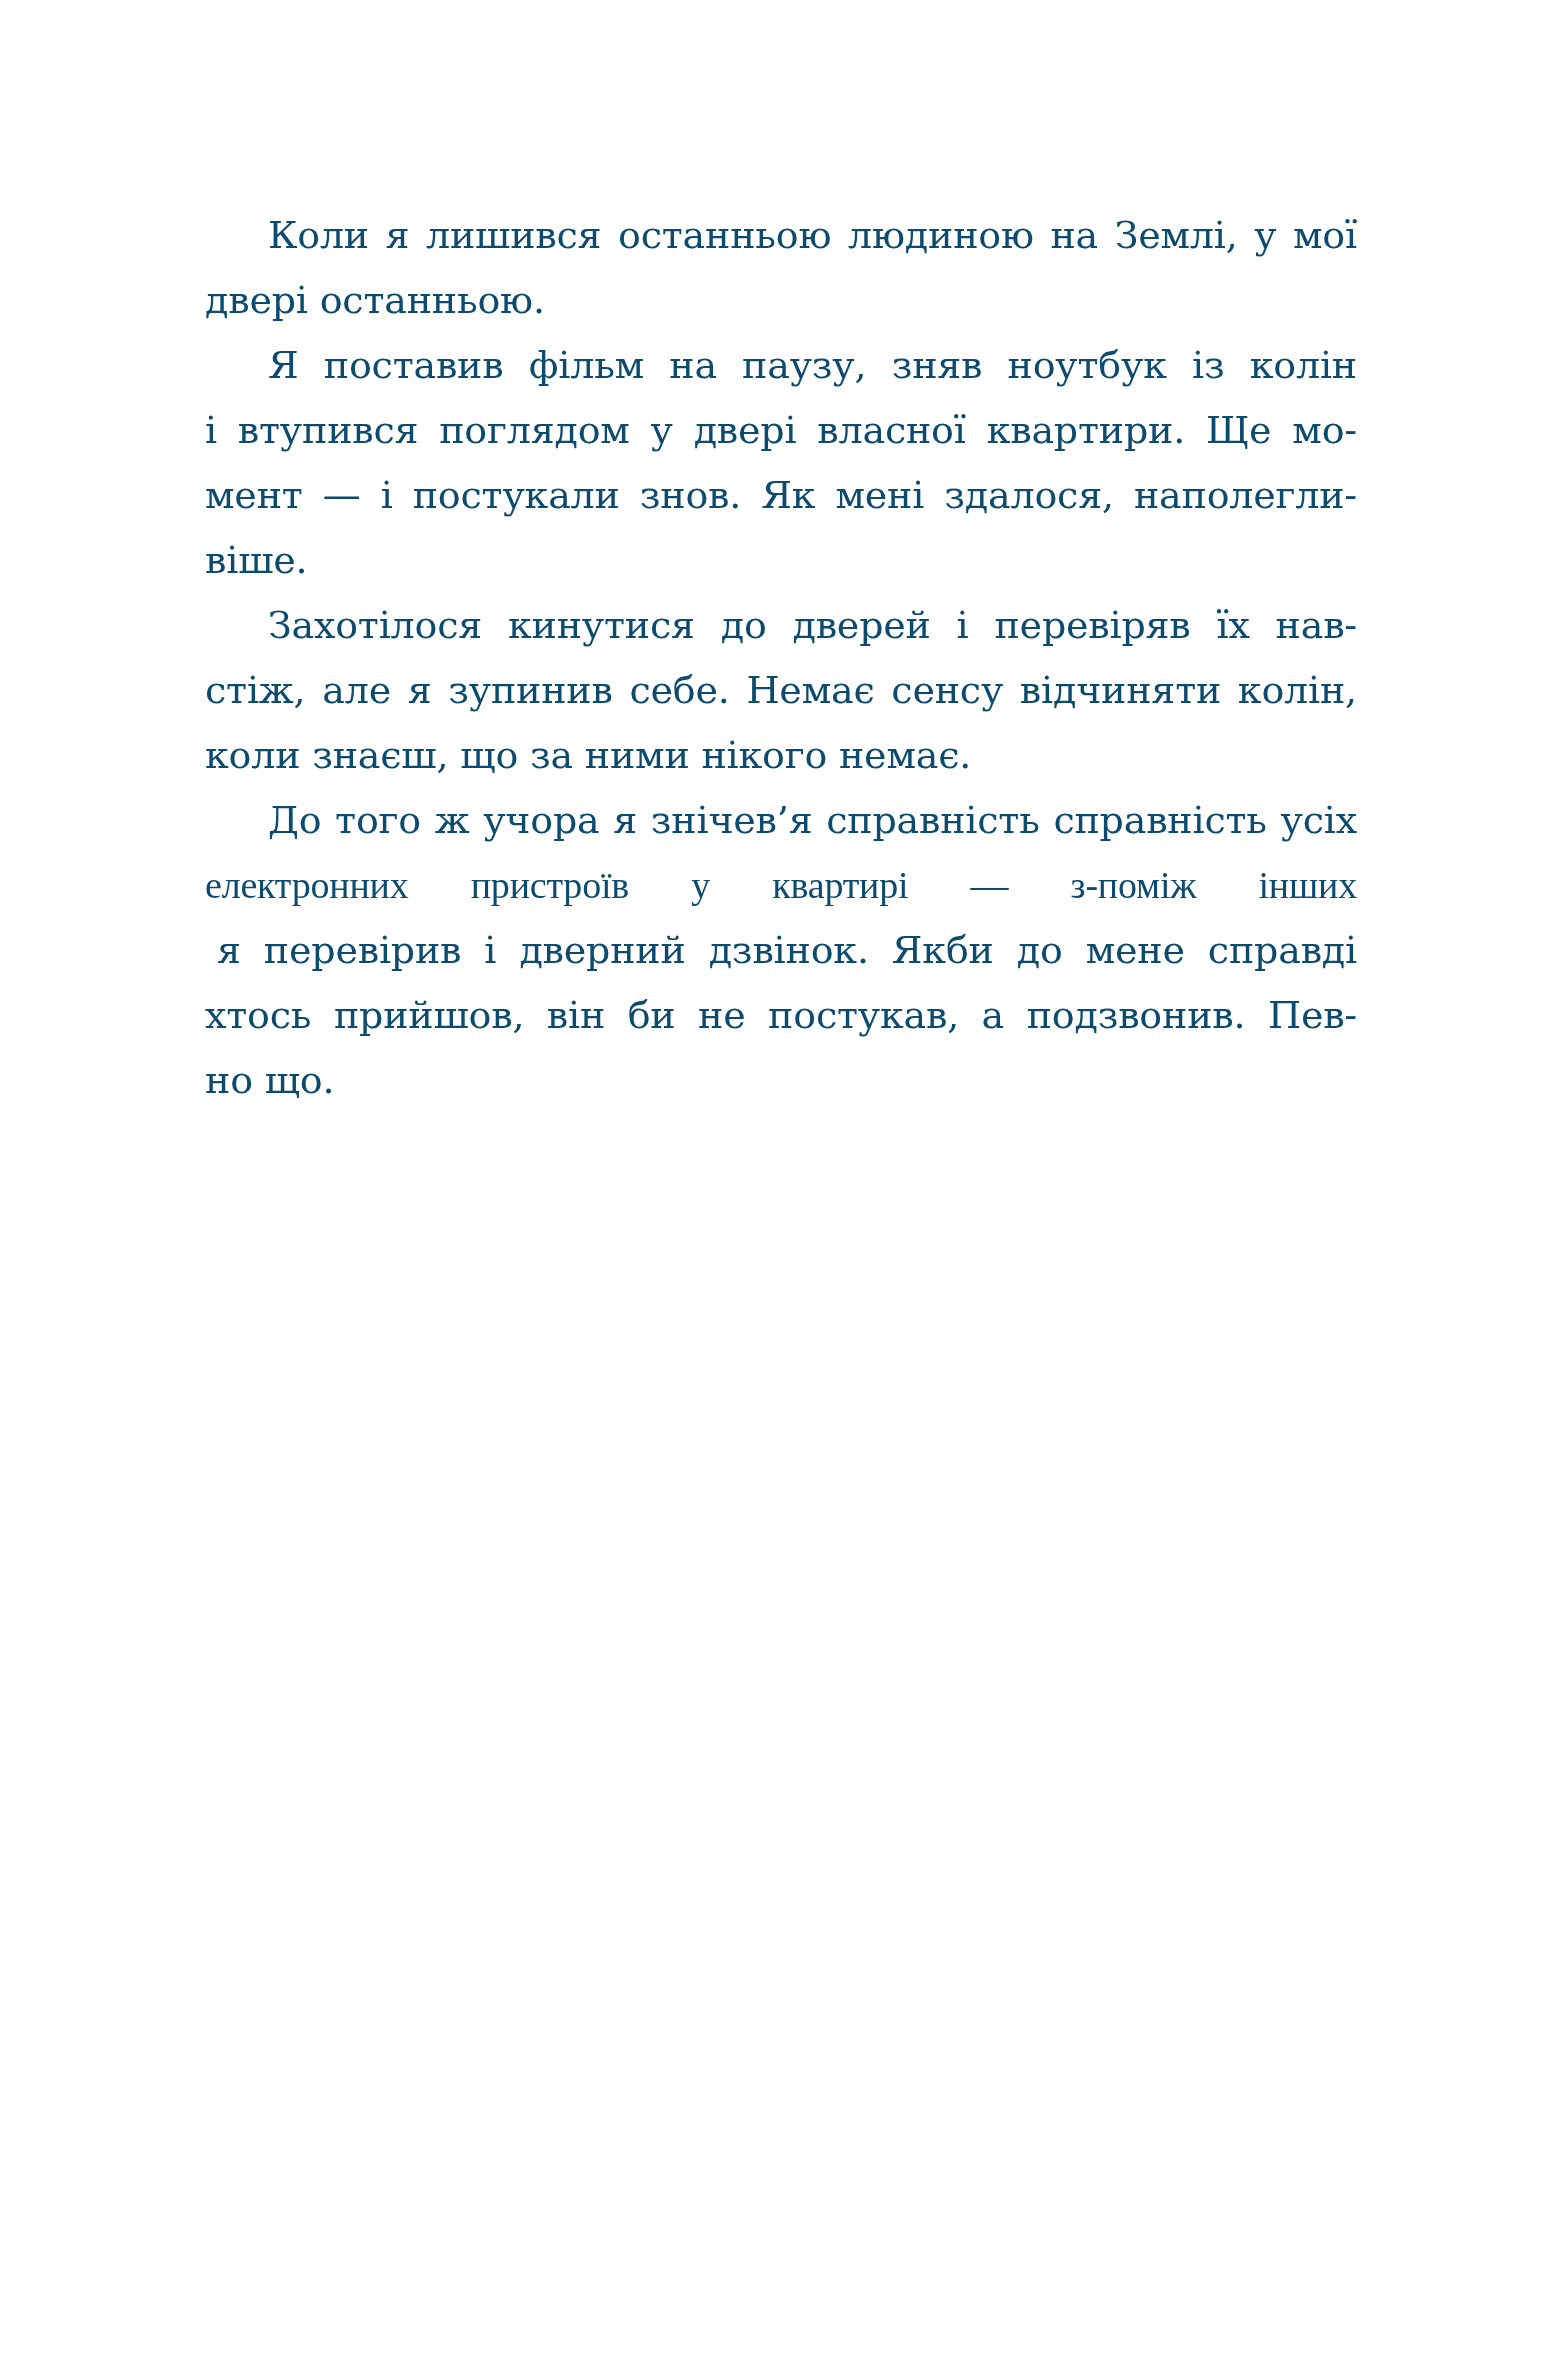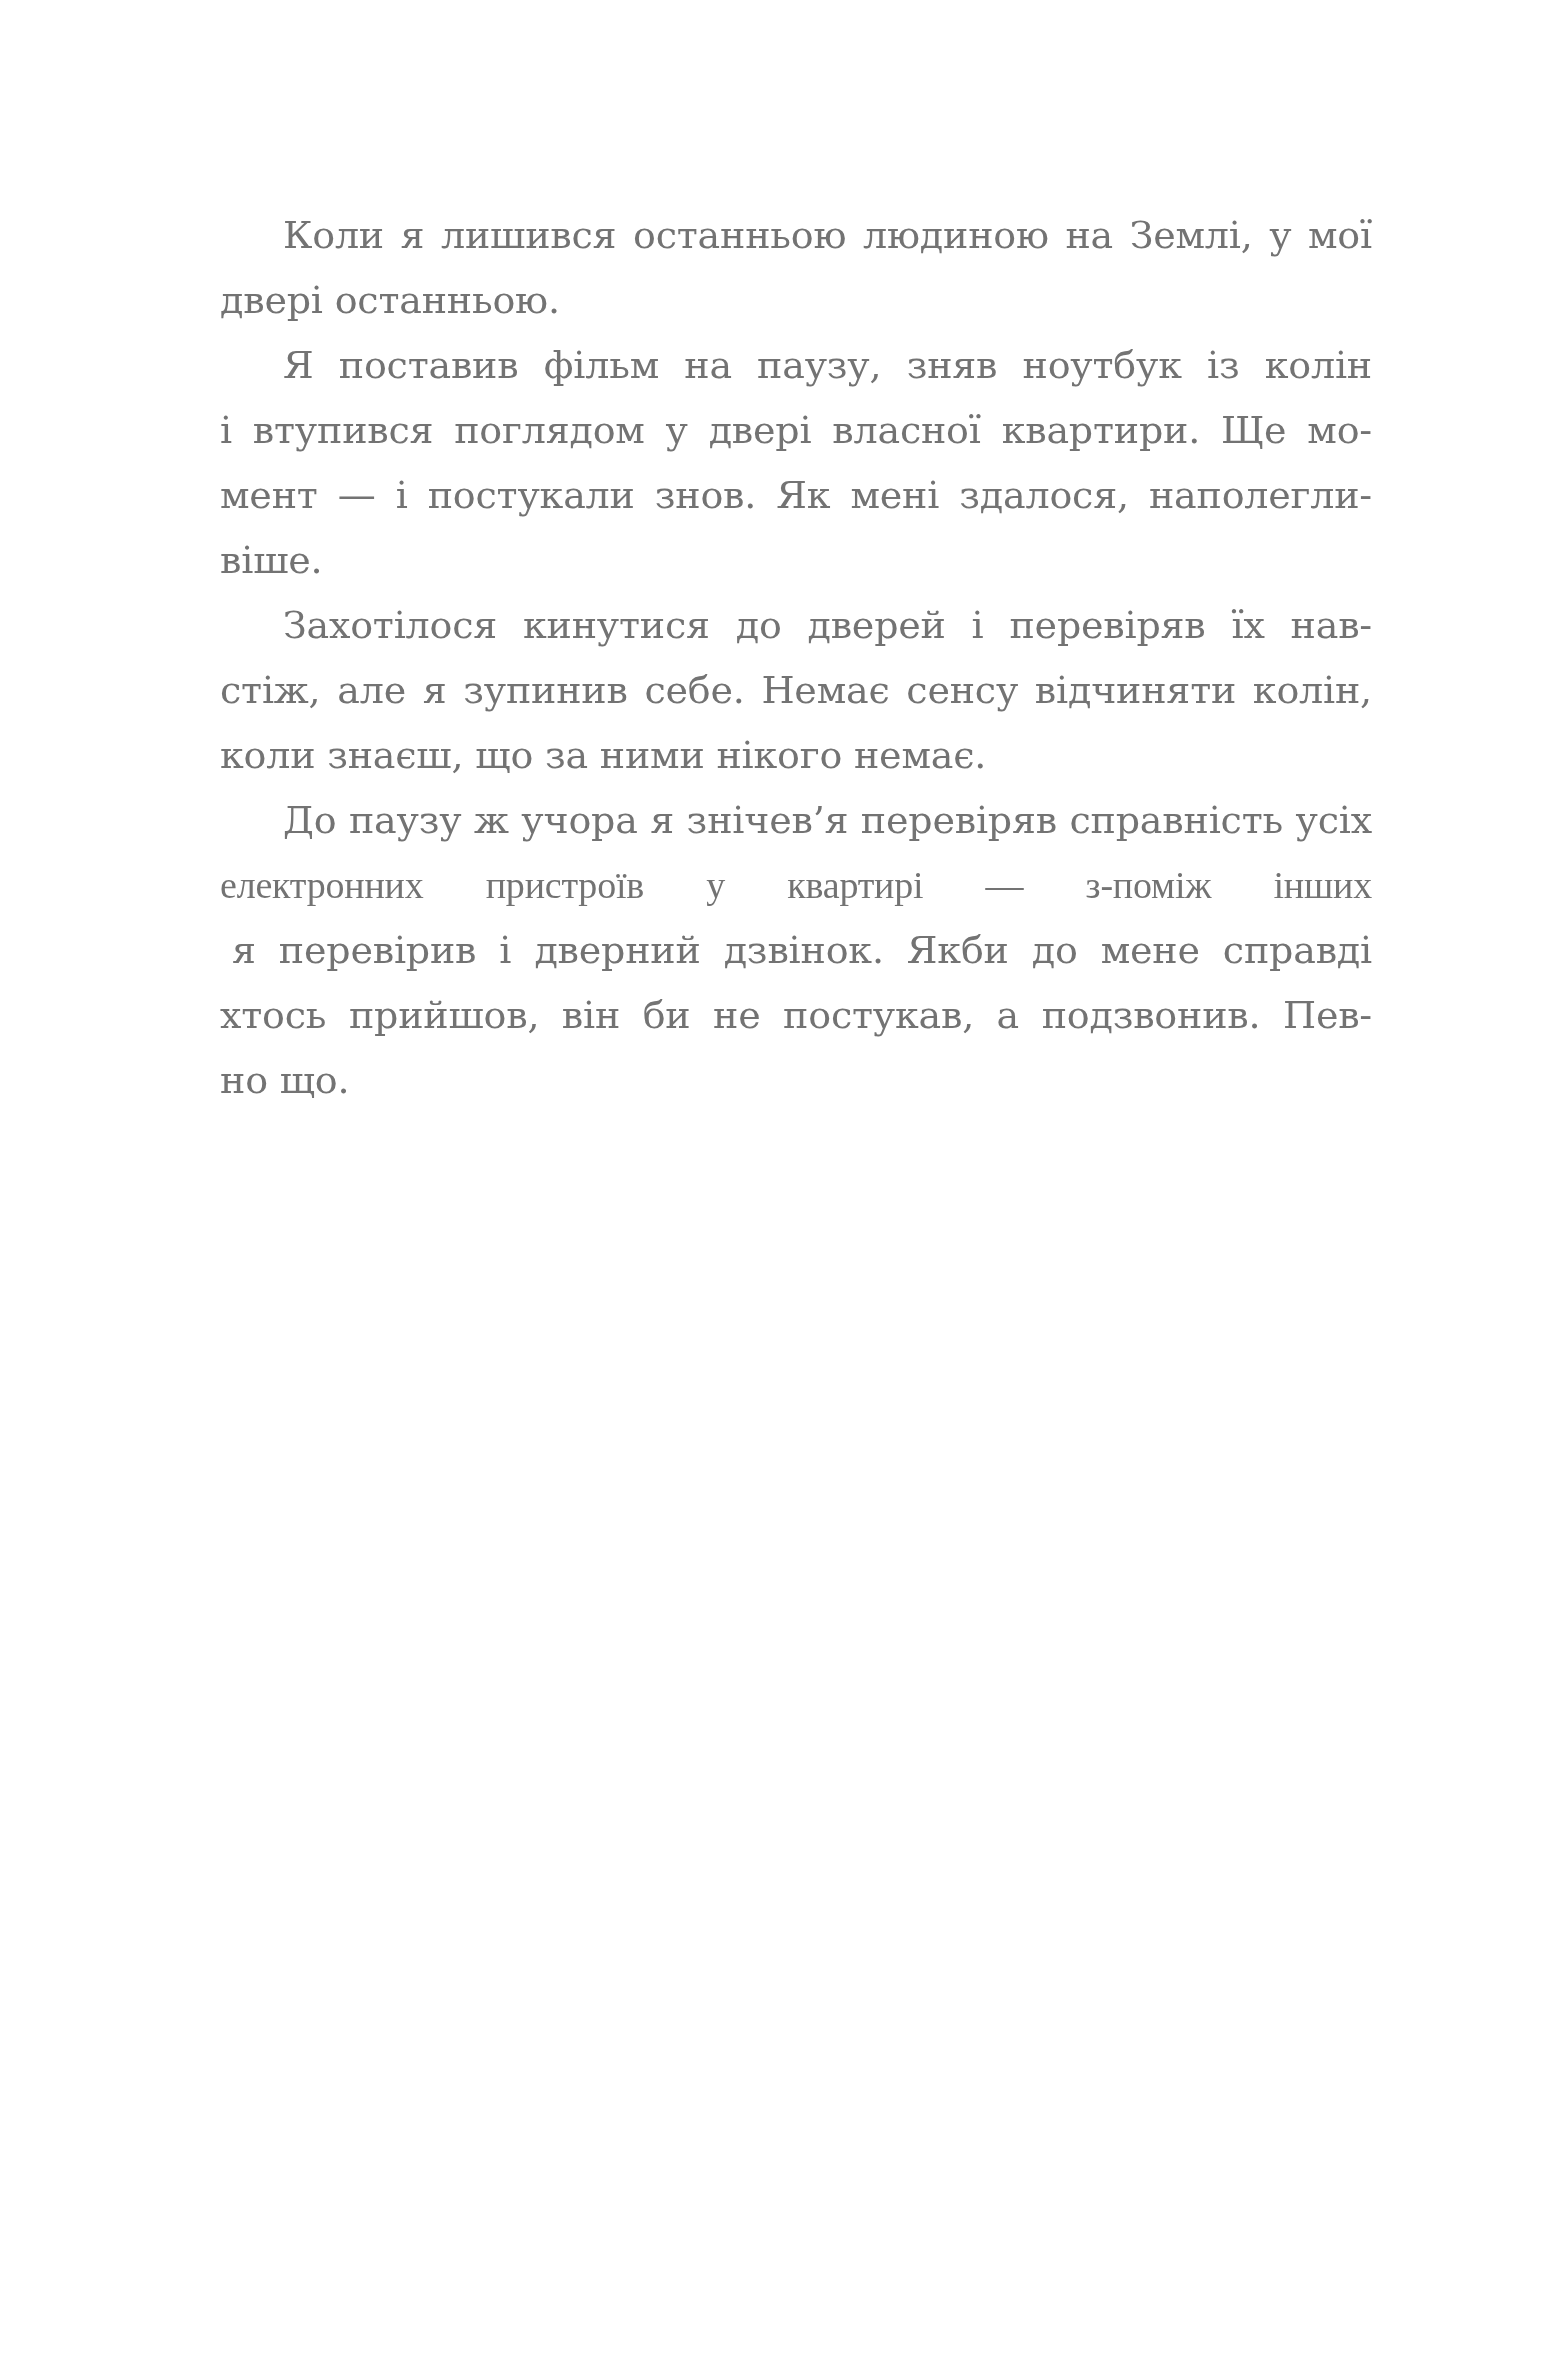--- a/index.html
+++ b/index.html
@@ -1,25 +1,25 @@
 <!DOCTYPE html>
 <html style="font-size:13px"><head>
 <meta charset="utf-8">
 <style>
   html, body { margin: 0; padding: 0; background: #ffffff; }
   body { width: 1544px; height: 2377px; position: relative; overflow: hidden; }
   .page {
     position: absolute;
-    left: 220px;
+    left: 205px;
     top: 203px;
     width: 1152px;
     font-family: "DejaVu Serif", "Liberation Serif", serif;
     font-size: 38px;
     line-height: 65px;
-    color: #737373;
+    color: #0c4a6e;
     text-align: justify;
     letter-spacing: -0.2px;
   }
   .line {
     display: block;
     height: 65px;
     white-space: nowrap;
     text-align-last: justify;
     text-align: justify;
   }
@@ -39,20 +39,20 @@
     <span class="line" style="white-space: nowrap; word-spacing: 0px;">і втупився поглядом у двері власної квартири. Ще мо-</span>
     <span class="line" style="white-space: nowrap; word-spacing: 0px;">мент — і постукали знов. Як мені здалося, наполегли-</span>
     <span class="line last">віше.</span>
   </div>
   <div>
     <span class="line indent" style="white-space: nowrap; word-spacing: 0px;">Захотілося кинутися до дверей і перевіряв їх нав-</span>
     <span class="line" style="white-space: nowrap; word-spacing: 0px;">стіж, але я зупинив себе. Немає сенсу відчиняти колін,</span>
     <span class="line last">коли знаєш, що за ними нікого немає.</span>
   </div>
   <div>
-    <span class="line indent" style="white-space: nowrap; word-spacing: 0px;">До паузу ж учора я знічев’я перевіряв справність усіх</span>
+    <span class="line indent" style="white-space: nowrap; word-spacing: 0px;">До того ж учора я знічев’я справність справність усіх</span>
     <span class="line" style="white-space: nowrap; word-spacing: 0px; font-family: Liberation Serif, serif;">електронних пристроїв у квартирі — з-поміж інших</span>
     <span class="line" style="white-space: nowrap; word-spacing: 0px; margin-left: 12px;">я перевірив і дверний дзвінок. Якби до мене справді</span>
     <span class="line" style="white-space: nowrap; word-spacing: 0px;">хтось прийшов, він би не постукав, а подзвонив. Пев-</span>
     <span class="line last">но що.</span>
   </div>
 </div>
 
 
 </body></html>

